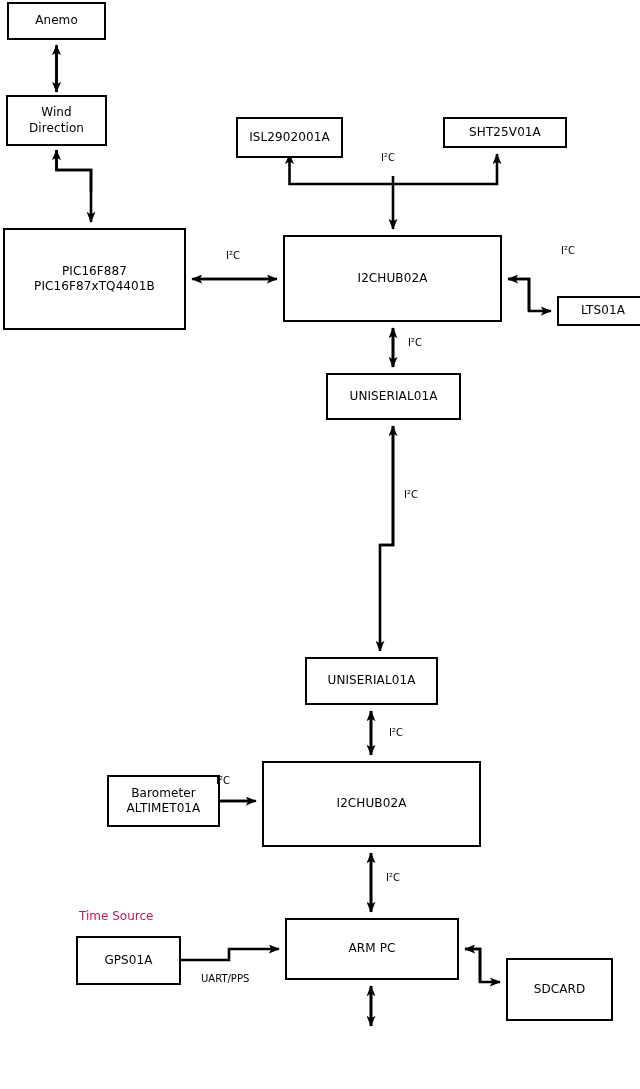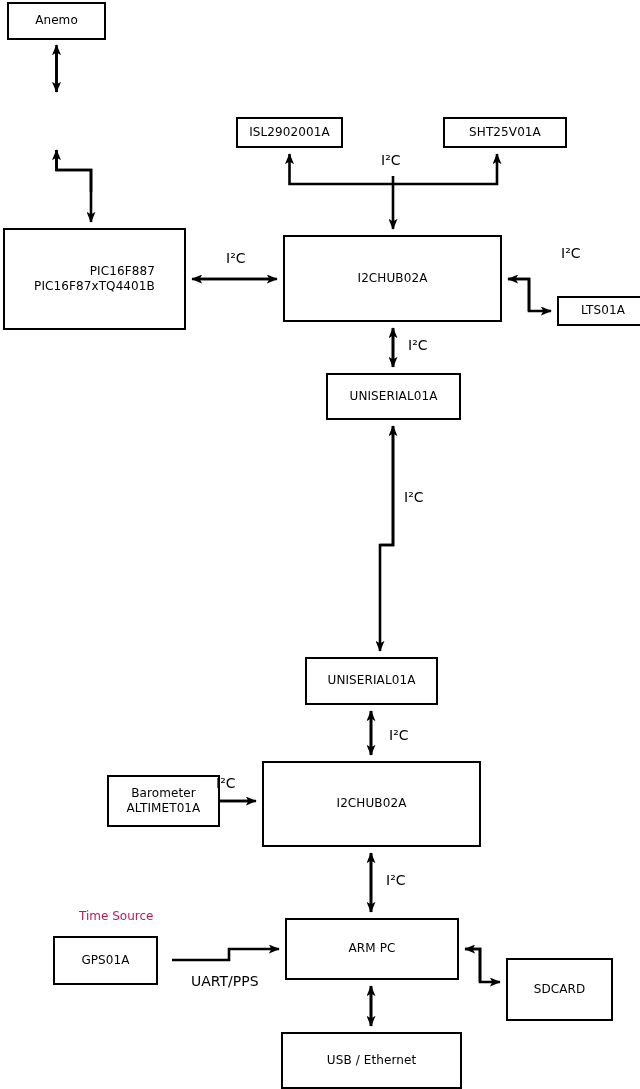--- a/index.html
+++ b/index.html
@@ -36,21 +36,21 @@
     justify-content: center;
     text-align: center;
     font-size: 12px;
     line-height: 1.28;
     color: #000000;
     letter-spacing: 0.1px;
     white-space: pre-line;
   }
   .edge-label {
     position: absolute;
-    font-size: 14px;
+    font-size: 10px;
     color: #000000;
     white-space: nowrap;
   }
   .free-label {
     position: absolute;
     font-size: 12px;
     color: #be185d;
     white-space: nowrap;
   }
 </style>
@@ -107,62 +107,63 @@
       <path d="M480,982 L480,949 L465,949"></path>
       <path d="M465,949 L480,949 L480,982 L500,982"></path>
 
       <path d="M371,986 L371,1026"></path>
       <path d="M371,1026 L371,986"></path>
     </g>
   </svg>
 
   <div class="node" style="left:7px; top:2px; width:99px; height:38px;">Anemo</div>
 
+  <div class="node" style="left:6px; top:95px; width:101px; height:51px;">Wind
+Direction</div>
 
-  <div class="node" style="left:3px; top:228px; width:183px; height:102px;text-align:right;">PIC16F887
+  <div class="node" style="left:3px; top:228px; width:183px; height:102px;">PIC16F887
 PIC16F87xTQ4401B</div>
 
-  <div class="node" style="left:236px; top:117px; width:107px; height:31px;">ISL2902001A</div>
+  <div class="node" style="left:236px; top:117px; width:107px; height:41px;">ISL2902001A</div>
 
   <div class="node" style="left:443px; top:117px; width:124px; height:31px;">SHT25V01A</div>
 
   <div class="node" style="left:283px; top:235px; width:219px; height:87px;">I2CHUB02A</div>
 
   <div class="node" style="left:557px; top:296px; width:92px; height:30px;">LTS01A</div>
 
   <div class="node" style="left:326px; top:373px; width:135px; height:47px;">UNISERIAL01A</div>
 
   <div class="node" style="left:305px; top:657px; width:133px; height:48px;">UNISERIAL01A</div>
 
   <div class="node" style="left:262px; top:761px; width:219px; height:86px;">I2CHUB02A</div>
 
   <div class="node" style="left:75px; top:775px; width:113px; height:52px;margin-left:32px;">Barometer
 ALTIMET01A</div>
 
-  <div class="node" style="left:53px; top:936px; width:105px; height:49px;">GPS01A</div>
+  <div class="node" style="left:76px; top:936px; width:105px; height:49px;">GPS01A</div>
 
   <div class="node" style="left:285px; top:918px; width:174px; height:62px;">ARM PC</div>
 
   <div class="node" style="left:506px; top:958px; width:107px; height:63px;">SDCARD</div>
 
-  <div class="node" style="left:281px; top:1032px; width:181px; height:57px;">USB / Ethernet</div>
 
   <div class="edge-label" style="left:381px; top:152px;">I²C</div>
 
   <div class="edge-label" style="left:226px; top:250px;">I²C</div>
 
   <div class="edge-label" style="left:561px; top:245px;">I²C</div>
 
   <div class="edge-label" style="left:408px; top:337px;">I²C</div>
 
   <div class="edge-label" style="left:404px; top:489px;">I²C</div>
 
   <div class="edge-label" style="left:389px; top:727px;">I²C</div>
 
   <div class="edge-label" style="left:216px; top:775px;">I²C</div>
 
   <div class="edge-label" style="left:386px; top:872px;">I²C</div>
 
-  <div class="edge-label" style="left:191px; top:973px;">UART/PPS</div>
+  <div class="edge-label" style="left:201px; top:973px;">UART/PPS</div>
 
   <div class="free-label" style="left:79px; top:909px;">Time Source</div>
 
 </div>
 
 </body></html>

